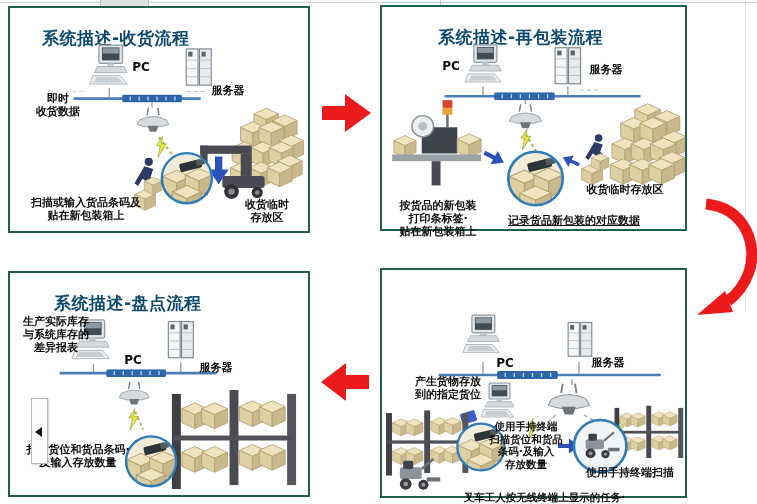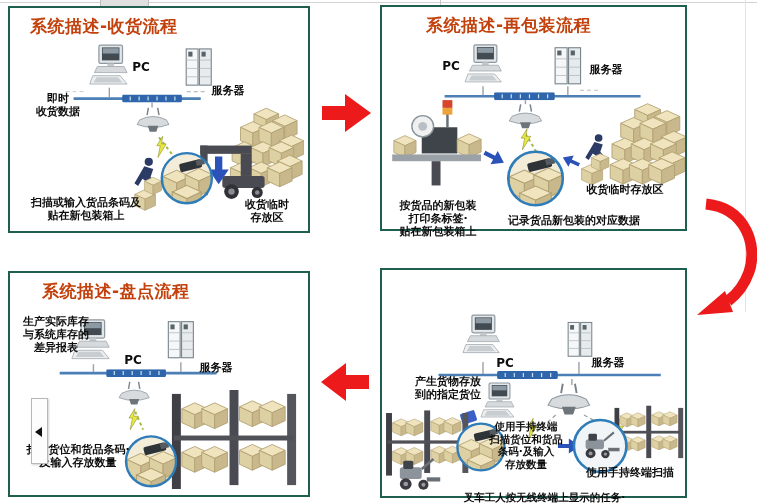--- a/index.html
+++ b/index.html
@@ -10,39 +10,39 @@
   .tab{position:absolute;left:100px;top:0;width:47px;height:6px;background:#e0e0e0;
        border-left:1px solid #bdbdbd;border-right:1px solid #bdbdbd;}
   .tick{position:absolute;left:440px;top:0;width:1px;height:6px;background:#c6c6c6;}
   .rightline{position:absolute;left:745px;top:0;width:1px;height:312px;background:#e4e4e4;}
   
   .panel{position:absolute;background:#fff;border:2px solid #1e5f50;box-sizing:border-box;}
   .p1{left:8px;top:6px;width:302px;height:227px;}
   .p2{left:380px;top:5px;width:307px;height:226px;}
   .p3{left:8px;top:271px;width:302px;height:226px;}
   .p4{left:380px;top:268px;width:307px;height:230px;}
-  .title{position:absolute;top:7px;margin:0;font-weight:bold;font-size:17px;
-         color:#c2410c;letter-spacing:.5px;white-space:nowrap;}
+  .title{position:absolute;top:7px;margin:12px;font-weight:bold;font-size:17px;
+         color:#0c4a6e;letter-spacing:.5px;white-space:nowrap;}
   .p1 .title{left:20px;} .p2 .title{left:44px;text-align:center;} .p3 .title{left:32px;} .p4 .title{left:44px;}
   .art{position:absolute;left:0;top:0;width:100%;height:100%;}
   .lbl{position:absolute;font-weight:bold;font-size:11px;line-height:1.2;color:#0d0d0d;
        white-space:pre-line;text-align:center;}
   .lbl.pc{font-size:12px;}
   .sm{font-size:10.5px;}
   
   .l-realtime{left:8px;top:44px;width:80px;margin-top:40px;}
   .l-pc1{left:114px;top:52px;width:34px;}
   .l-srv1{left:190px;top:76px;width:56px;}
   .l-scan1{left:8px;top:188px;width:136px;}
   .l-store1{left:222px;top:190px;width:70px;}
   .l-pc2{left:52px;top:52px;width:34px;}
   .l-srv2{left:196px;top:56px;width:56px;}
   .l-print2{left:2px;top:192px;width:108px;}
   .l-store2{left:190px;top:176px;width:106px;}
-  .l-rec2{left:116px;top:207px;width:152px;}
+  .l-rec2{left:116px;top:207px;width:152px;text-decoration:underline;}
   .l-rep3{left:0;top:42px;width:92px;}
   .l-pc3{left:106px;top:80px;width:34px;}
   .l-srv3{left:178px;top:88px;width:56px;}
   .l-scan3{left:6px;top:170px;width:124px;}
   .l-loc4{left:12px;top:105px;width:108px;}
   .l-pc4{left:106px;top:86px;width:34px;}
   .l-srv4{left:198px;top:86px;width:56px;}
   .l-hand4{left:92px;top:150px;width:104px;}
   .l-scan4{left:192px;top:196px;width:112px;}
   .l-fork4{left:55px;top:221px;width:215px;text-align:center;}

